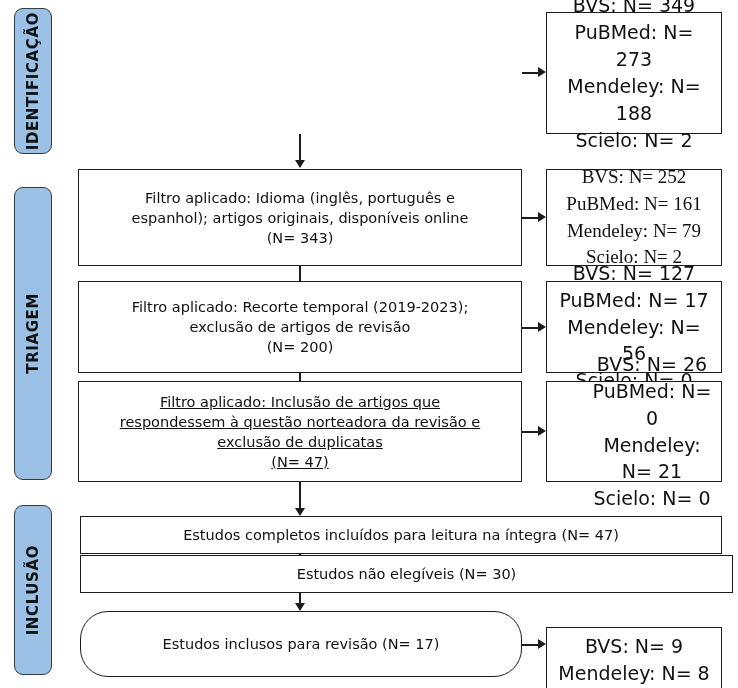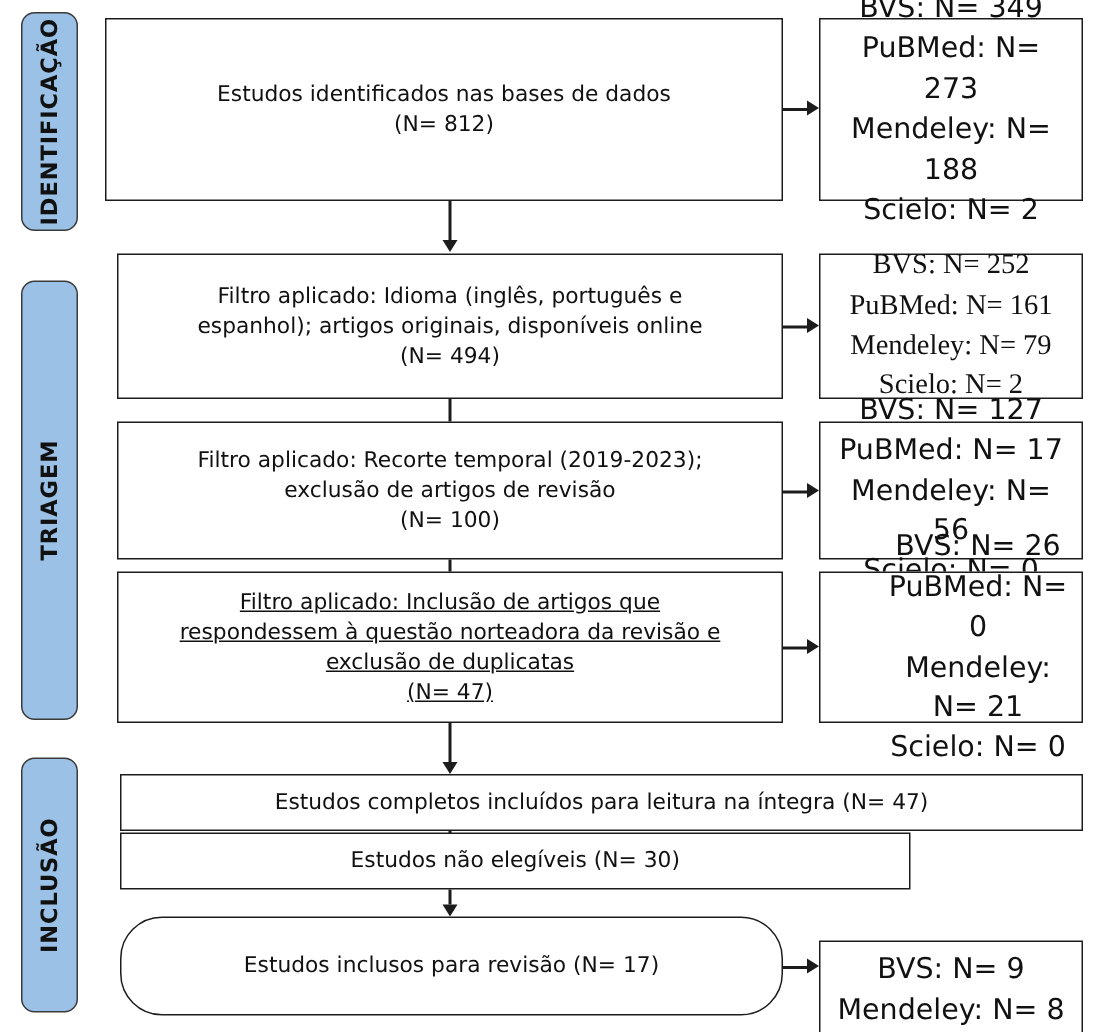--- a/index.html
+++ b/index.html
@@ -98,49 +98,45 @@
   </div>
 
   <div class="stage-pill" style="left:14px; top:187px; width:38px; height:293px;">
     <span class="stage-label">TRIAGEM</span>
   </div>
 
   <div class="stage-pill" style="left:14px; top:505px; width:38px; height:170px;">
     <span class="stage-label">INCLUSÃO</span>
   </div>
 
-  <div class="flow-box" style="left:70px; top:12px; width:452px; height:122px;">
-    <span class="box-text">Estudos identificados nas bases de dados
-(N= 812)</span>
-  </div>
 
   <div class="flow-box" style="left:78px; top:169px; width:444px; height:97px;">
     <span class="box-text">Filtro aplicado: Idioma (inglês, português e
 espanhol); artigos originais, disponíveis online
-(N= 494)</span>
+(N= 343)</span>
   </div>
 
   <div class="flow-box" style="left:78px; top:281px; width:444px; height:92px;">
     <span class="box-text">Filtro aplicado: Recorte temporal (2019-2023);
 exclusão de artigos de revisão
-(N= 100)</span>
+(N= 200)</span>
   </div>
 
   <div class="flow-box" style="left:78px; top:381px; width:444px; height:101px;text-decoration:underline;">
     <span class="box-text">Filtro aplicado: Inclusão de artigos que
 respondessem à questão norteadora da revisão e
 exclusão de duplicatas
 (N= 47)</span>
   </div>
 
   <div class="flow-box" style="left:80px; top:516px; width:642px; height:38px;">
     <span class="box-text">Estudos completos incluídos para leitura na íntegra (N= 47)</span>
   </div>
 
-  <div class="flow-box" style="left:80px; top:555px; width:527px; height:38px;">
+  <div class="flow-box" style="left:80px; top:555px; width:653px; height:38px;">
     <span class="box-text">Estudos não elegíveis (N= 30)</span>
   </div>
 
   <div class="flow-box" style="left:80px; top:611px; width:442px; height:66px;border-radius:28px;">
     <span class="box-text">Estudos inclusos para revisão (N= 17)</span>
   </div>
 
   <div class="flow-box side-box" style="left:546px; top:12px; width:176px; height:122px;">
     <span class="box-text">BVS: N= 349
 PuBMed: N= 273

